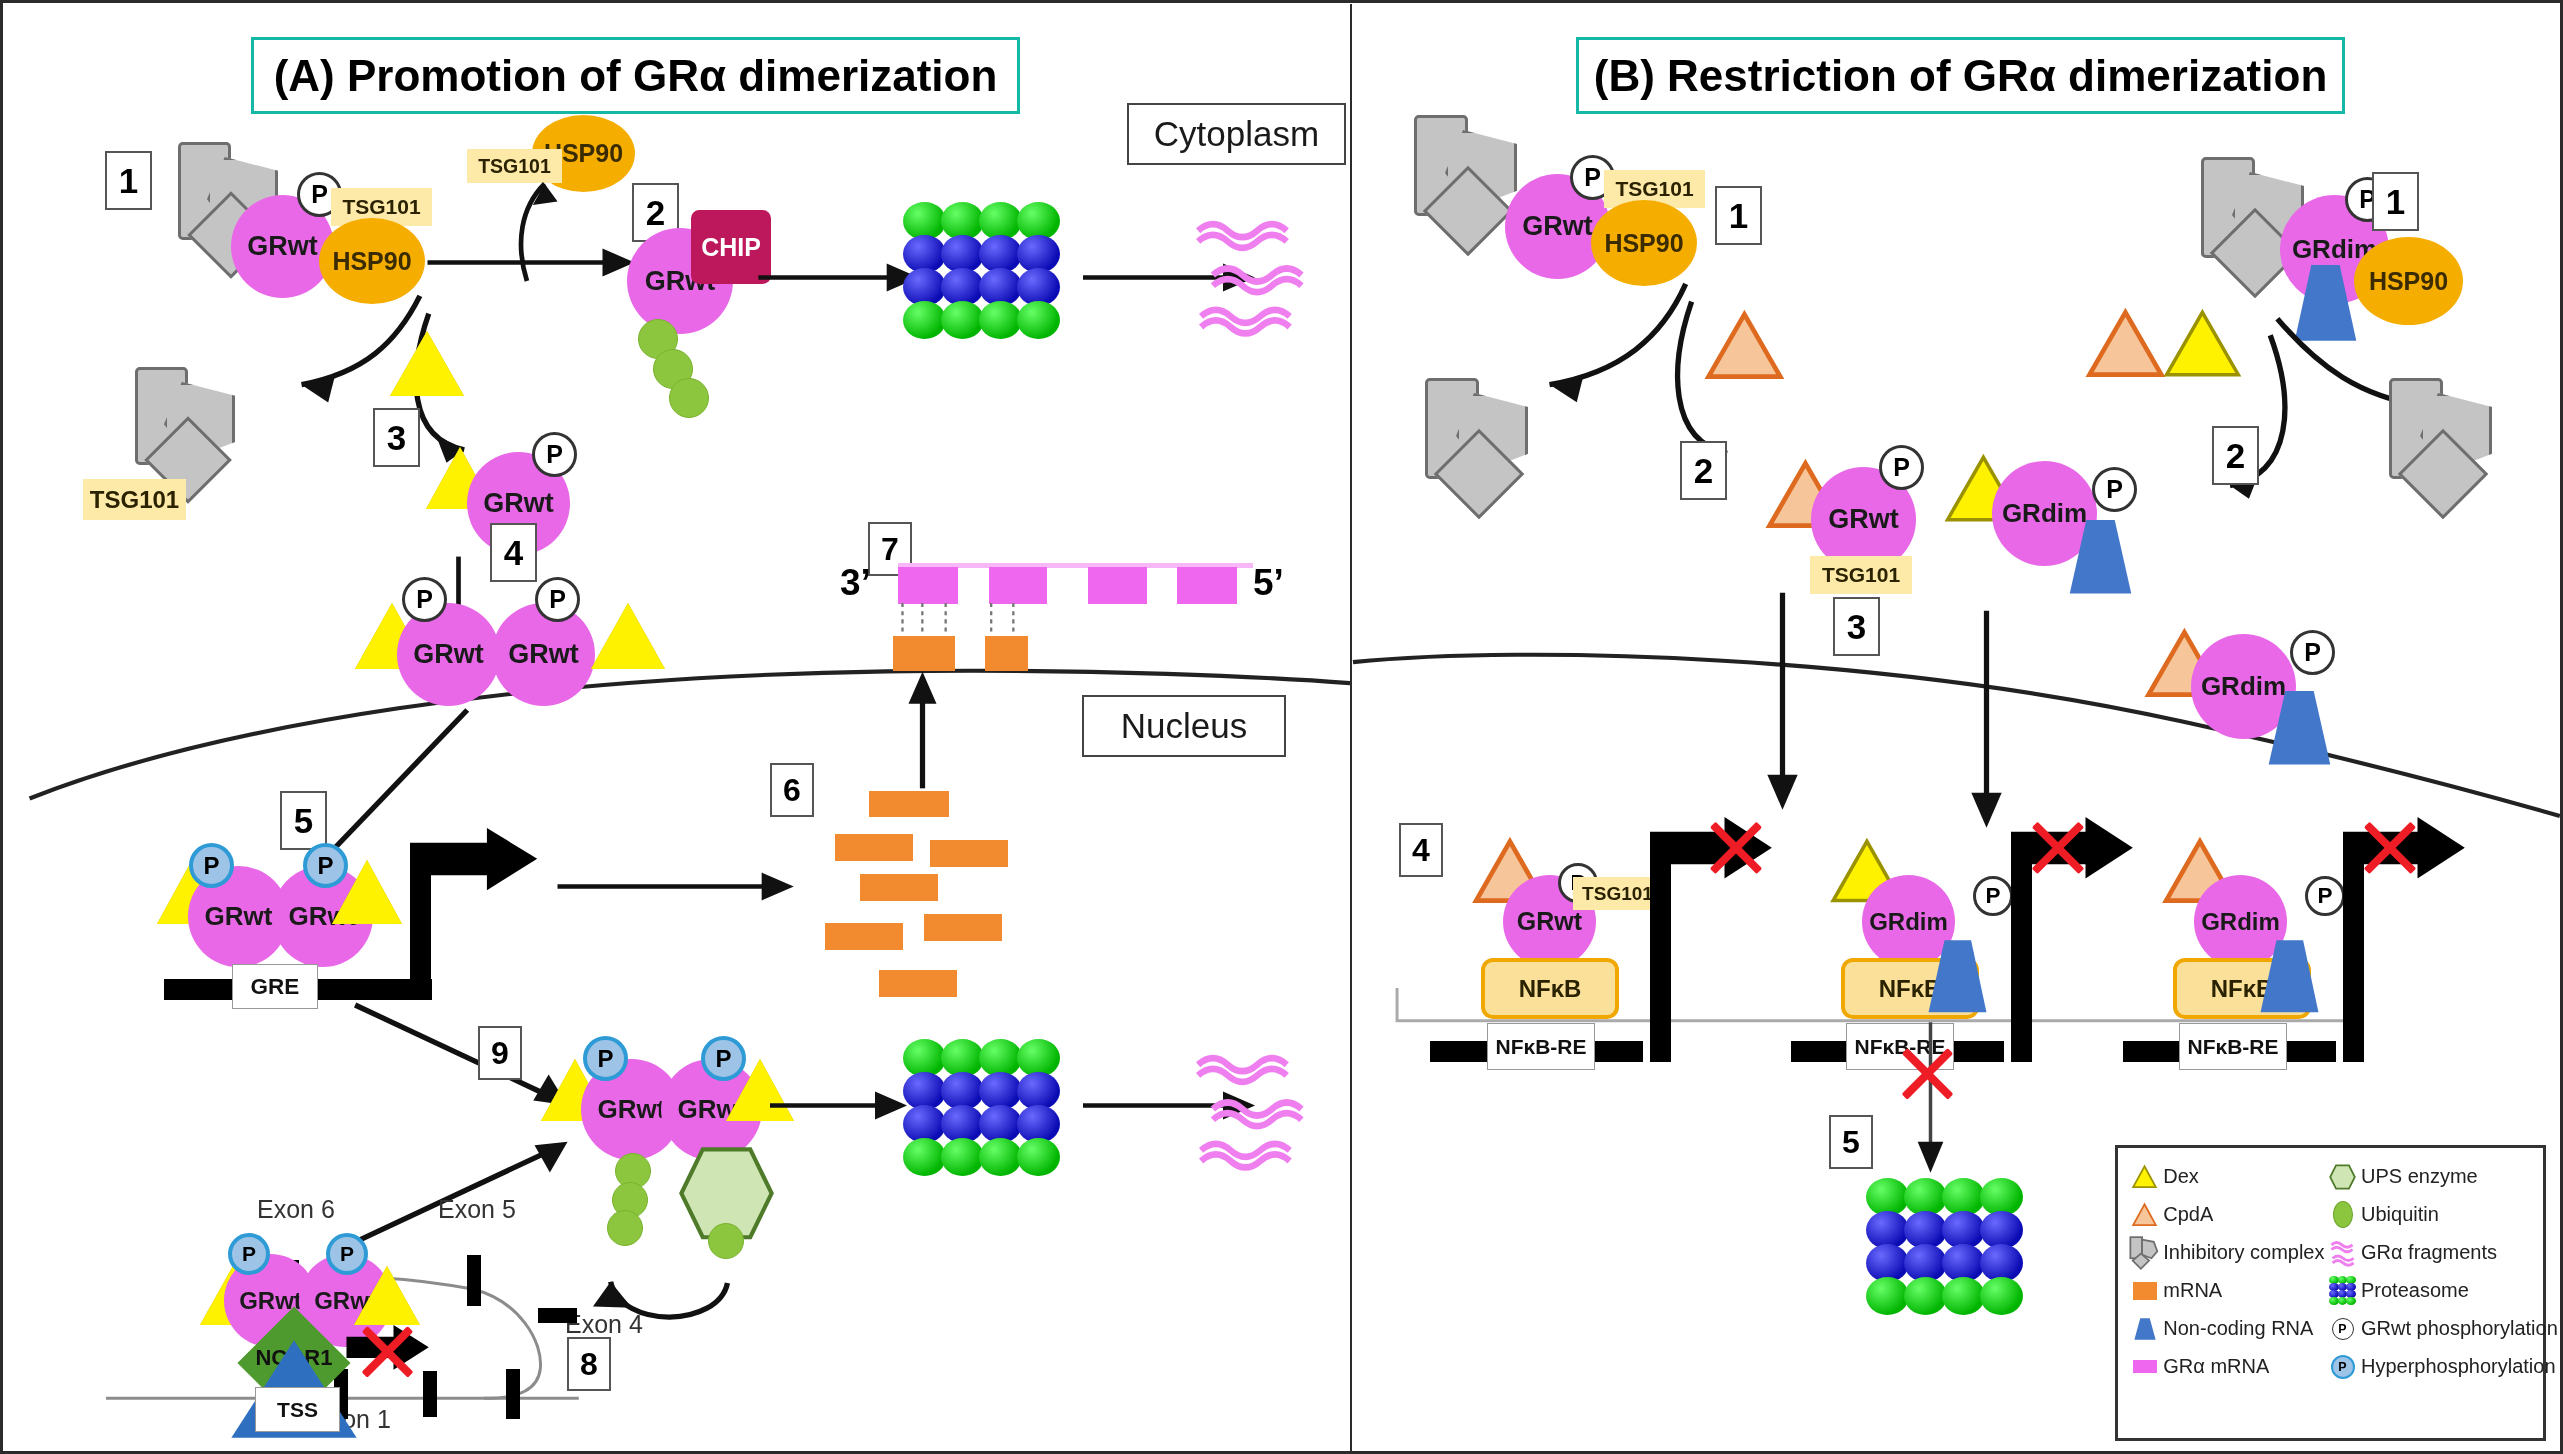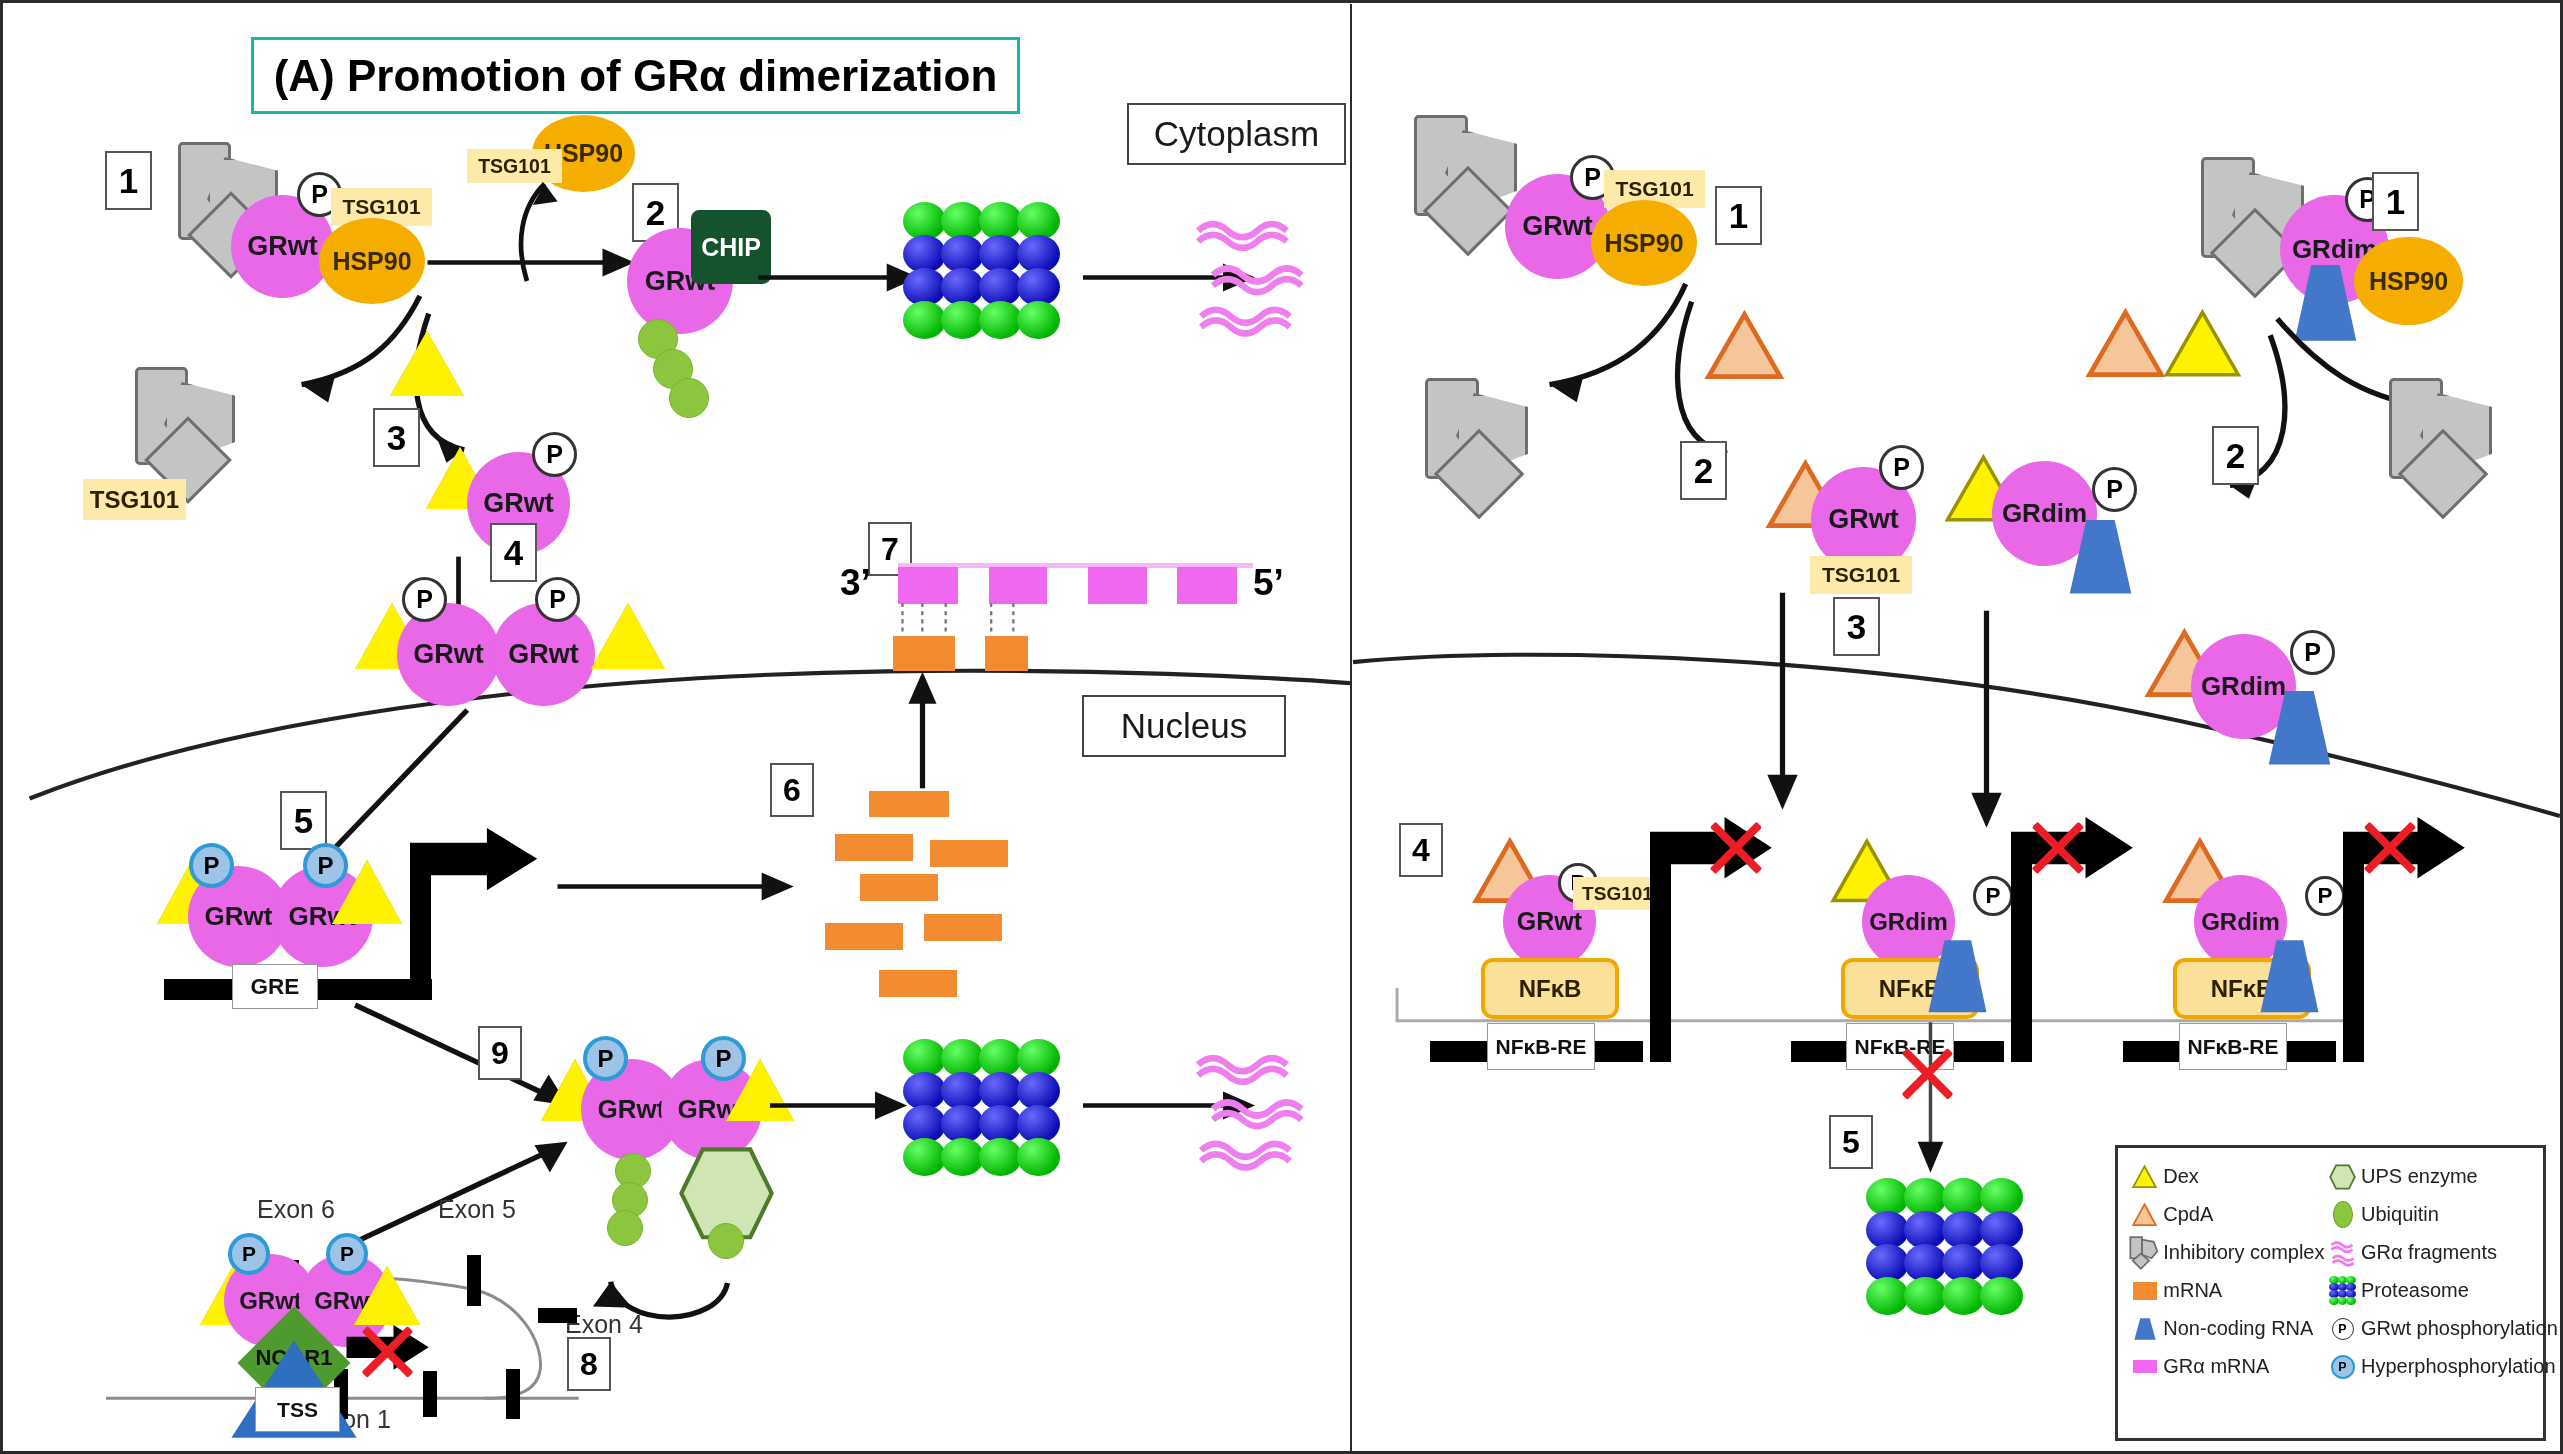--- a/index.html
+++ b/index.html
@@ -27,21 +27,21 @@
   .step{border:2.4px solid #555;background:#fff;display:flex;align-items:center;justify-content:center;
         font-size:35px;font-weight:bold;color:#000;box-sizing:border-box;width:47px;height:59px;}
   .step.sm{width:44px;height:54px;font-size:32px;}
 
   
   .gr{border-radius:50%;background:#e868e8;display:flex;align-items:center;justify-content:center;
       color:#1a1a1a;font-weight:600;}
   .hsp{border-radius:50%;background:#f5ad00;display:flex;align-items:center;justify-content:center;
        color:#3a2b00;font-weight:700;}
   .tsg{background:#fde9a8;color:#2a2200;display:flex;align-items:center;justify-content:center;font-weight:700;}
-  .chip{background:#14532d;border-radius:8.3px;color:#fff;display:flex;align-items:center;justify-content:center;font-weight:700;}
+  .chip{background:#be185d;border-radius:8.3px;color:#fff;display:flex;align-items:center;justify-content:center;font-weight:700;}
   .pbasal{border-radius:50%;background:#fff;border:3px solid #333;display:flex;align-items:center;
           justify-content:center;font-weight:700;color:#000;}
   .phyper{border-radius:50%;background:#9dc3e6;border:4.1px solid #2e9bd6;display:flex;align-items:center;
           justify-content:center;font-weight:700;color:#000;}
   .tri-dex{width:0;height:0;border-left:var(--hw) solid transparent;border-right:var(--hw) solid transparent;
            border-bottom:var(--h) solid #fff200;filter:drop-shadow(0 0 0 #b3a800);}
   .tri-cpda{width:0;height:0;border-left:var(--hw) solid transparent;border-right:var(--hw) solid transparent;
             border-bottom:var(--h) solid #f7c59a;}
   .mirna{background:#f28b30;}
   .mrna-box{background:#ef66ef;}
@@ -83,20 +83,21 @@
 </style>
 </head>
 <body>
 
 <div id="root">
 
   <div class="abs outer-frame"></div>
   <div class="abs mid-divider"></div>
 
   <div class="abs title-box" id="titleA">(A) Promotion of GRα dimerization</div>
+  <div class="abs title-box" id="titleB">(B) Restriction of GRα dimerization</div>
   <div class="abs compartment-box" id="cytoBox">Cytoplasm</div>
   <div class="abs compartment-box" id="nucBox">Nucleus</div>
 
   <svg class="abs" style="left:0;top:621px;width:1350px;height:213px;" viewBox="0 0 2283 360" width="1350" height="213">
     <path d="M 50 300 C 380 170 900 95 1500 85 C 1850 80 2150 95 2283 105" stroke="#222" stroke-width="7" fill="none"></path>
   </svg>
   <svg class="abs" style="left:1353px;top:603px;width:1211px;height:213px;" viewBox="0 0 2047 360" width="1211" height="213">
     <path d="M 0 100 C 300 70 900 90 1400 200 C 1700 265 1900 320 2040 360" stroke="#222" stroke-width="7" fill="none"></path>
   </svg>
 

